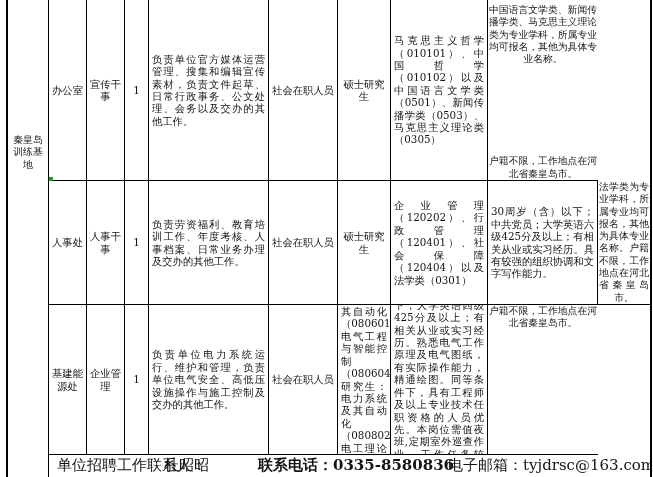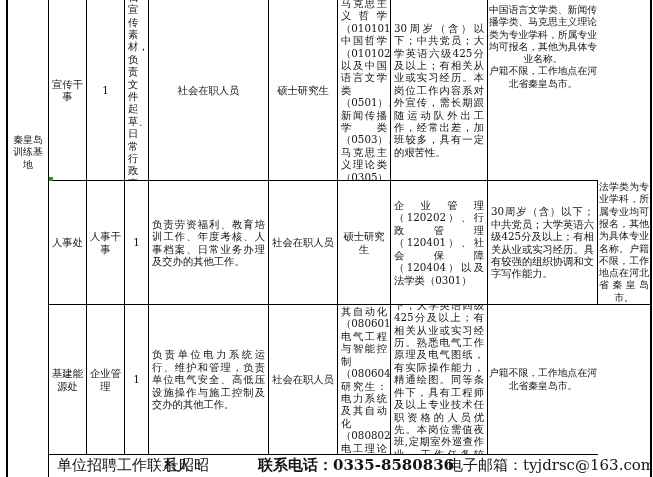--- a/index.html
+++ b/index.html
@@ -15,21 +15,21 @@
     grid-template-columns: 41px 38px 38px 24px 120px 69px 53px 97px 110px 52px;
     grid-template-rows: 181px 124px 150px 41px;
     border-left: 2px solid #000; border-right: 2px solid #000;
   }
   .cell {
     border-right: 1px solid #000; border-bottom: 1px solid #000;
     display: flex; align-items: center; justify-content: center;
     text-align: center; font-size: 10.3px; line-height: 12.4px;
     overflow: hidden; padding: 0 2px;
   }
-  .cell.last { border-right: none; }
+  .cell.last { border-right: none; justify-content: space-between; }
   .c-base {
     grid-column: 1; grid-row: 1 / span 4;
     align-items: flex-start; padding-top: 134px; padding-left: 1px; padding-right: 1px;
     font-size: 9.9px; border-bottom: none;
   }
   .cl { padding: 15px 3px; }
   .cl .txt { width: 100%; text-align: justify; text-align-last: left; }
   .pre .txt { white-space: pre-wrap; }
   .cj { flex-direction: column; justify-content: center; padding: 0 1px; font-size: 9.8px; line-height: 12.3px; }
   .cj p { width: 100%; text-align: justify; text-align-last: center; }
@@ -45,32 +45,30 @@
   .marker-dot { position: absolute; left: 49px; top: 177px; width: 4px; height: 4px; background: #1e9e1e; }
 </style>
 </head>
 <body>
 
 <div class="stage">
   <div class="grid">
 
     <div class="cell c-base">秦皇岛训练基地</div>
 
+    <div class="cell" style="grid-row:1">办公室</div>
     <div class="cell" style="grid-row:1">宣传干事</div>
     <div class="cell" style="grid-row:1">1</div>
     <div class="cell cl" style="grid-row:1">
       <div class="txt">负责单位官方媒体运营管理、搜集和编辑宣传素材，负责文件起草、日常行政事务、公文处理、会务以及交办的其他工作。</div>
     </div>
     <div class="cell" style="grid-row:1">社会在职人员</div>
     <div class="cell" style="grid-row:1">硕士研究生</div>
     <div class="cell cl" style="grid-row:1">
       <div class="txt">马克思主义哲学（010101）、中国哲学（010102）以及中国语言文学类（0501）、新闻传播学类（0503）、马克思主义理论类（0305）</div>
-    </div>
-    <div class="cell cl" style="grid-row:1">
-      <div class="txt">30周岁（含）以下；中共党员；大学英语六级425分及以上；有相关从业或实习经历。本岗位工作内容系对外宣传，需长期跟随运动队外出工作，经常出差，加班较多，具有一定的艰苦性。</div>
     </div>
     <div class="cell cj notes-tall last" style="grid-row:1">
       <p>中国语言文学类、新闻传播学类、马克思主义理论类为专业学科，所属专业均可报名，其他为具体专业名称。</p>
       <p>户籍不限，工作地点在河北省秦皇岛市。</p>
     </div>
 
     <div class="cell" style="grid-row:2">人事处</div>
     <div class="cell" style="grid-row:2">人事干事</div>
     <div class="cell" style="grid-row:2">1</div>
     <div class="cell cl" style="grid-row:2">

